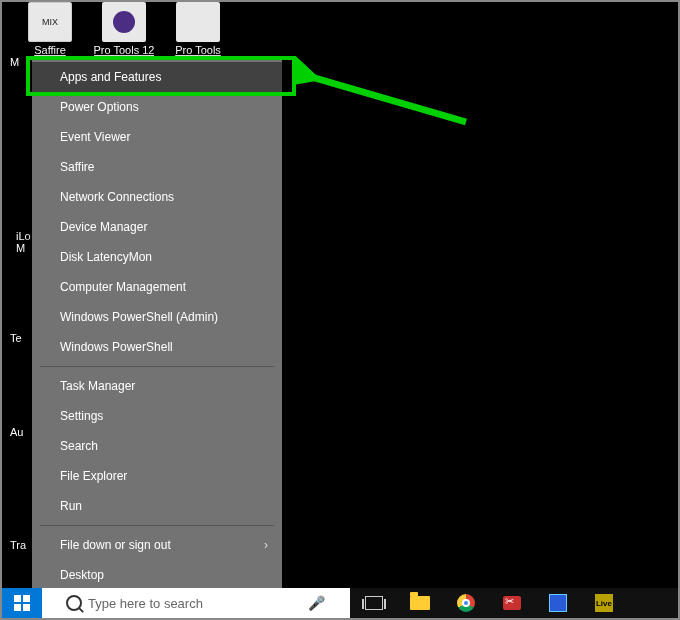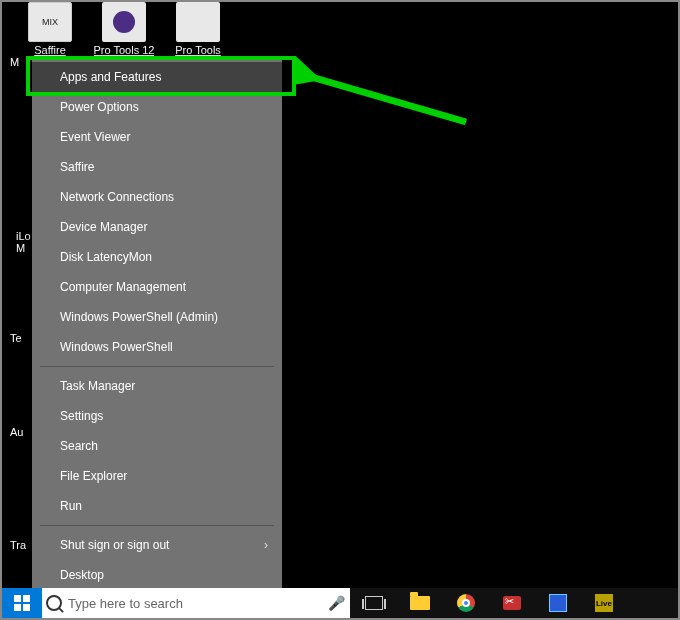--- a/index.html
+++ b/index.html
@@ -86,21 +86,21 @@
     width: 40px; height: 30px;
     background: #0078d7;
     display: flex; align-items: center; justify-content: center;
     cursor: pointer;
   }
   .search-box {
     flex: 0 0 308px;
     height: 30px;
     background: #fff;
     display: flex; align-items: center;
-    padding: 0 4px; gap: 6px;
+    padding: 0 24px; gap: 6px;
   }
   .search-box .circle {
     width: 16px; height: 16px; border: 2px solid #333; border-radius: 50%;
     position: relative;
   }
   .search-box .circle::after{
     content:""; position:absolute; width:6px; height:2px; background:#333;
     bottom:-2px; right:-4px; transform: rotate(45deg);
   }
   .search-box .placeholder { color: #666; font-size: 13px; }
@@ -201,21 +201,21 @@
       <span>Search</span>
     </div>
     <div class="menu-item">
       <span>File Explorer</span>
     </div>
     <div class="menu-item">
       <span>Run</span>
     </div>
     <div class="menu-sep"></div>
     <div class="menu-item">
-      <span>Shut sign or sign out</span>
+      <span>File down or sign out</span>
       <span class="chev">›</span>
     </div>
     <div class="menu-item">
       <span>Desktop</span>
     </div>
   </div>
 
 <div class="highlight-box"></div>
 <svg class="arrow" viewBox="0 0 200 90">
   <defs>

